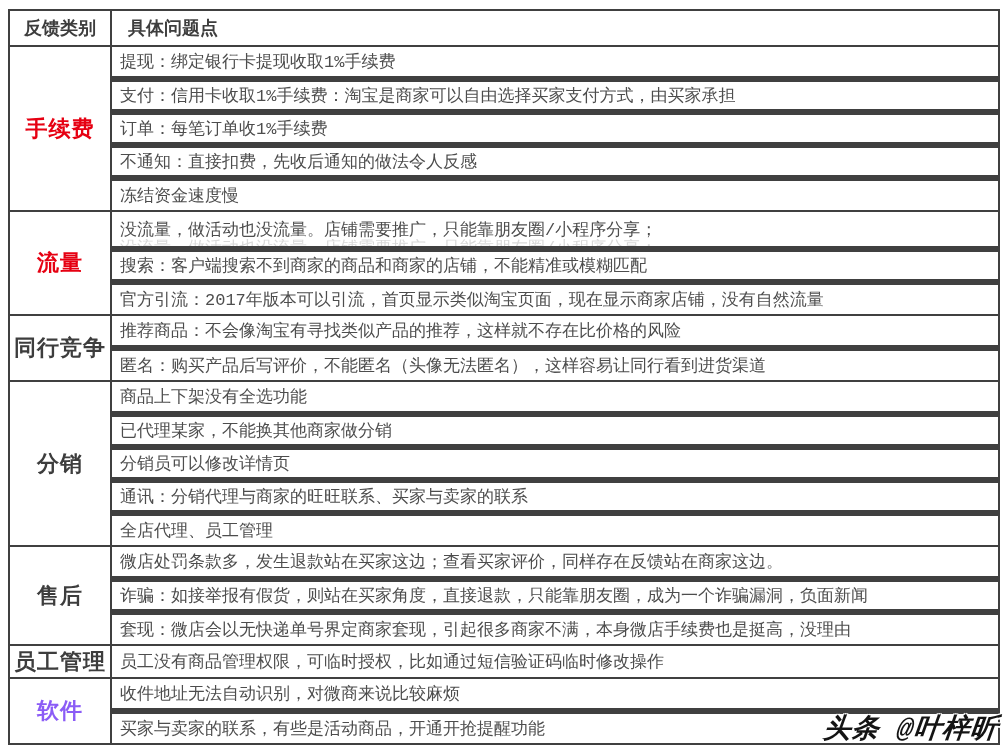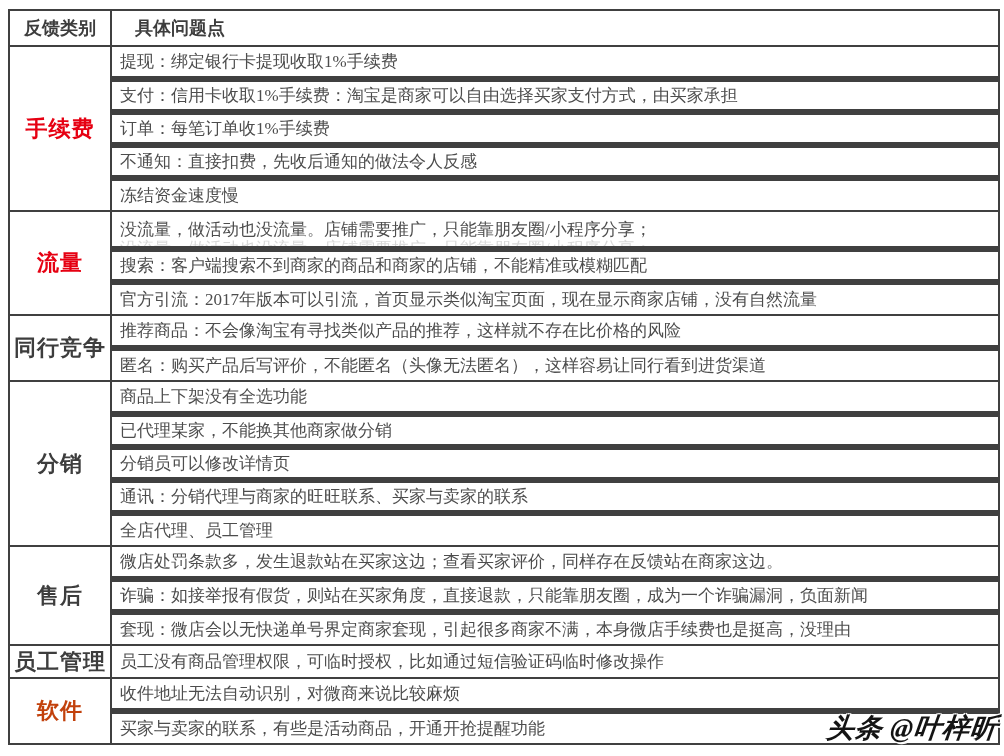--- a/index.html
+++ b/index.html
@@ -2,21 +2,21 @@
 <html><head>
 <meta charset="utf-8">
 <style>
   html, body { margin: 0; padding: 0; background: #ffffff; }
   .page {
     position: relative;
     width: 1004px;
     height: 756px;
     background: #ffffff;
     overflow: hidden;
-    font-family: Liberation Serif, serif;
+    font-family: Liberation Mono, monospace;
   }
   table.feedback {
     position: absolute;
     left: 8px;
     top: 9px;
     width: 992px;
     border-collapse: collapse;
     table-layout: fixed;
     background: #ffffff;
   }
@@ -28,21 +28,21 @@
   }
   
   table.feedback { border: 2px solid #404040; }
   
   thead th {
     height: 36px;
     font-size: 18px;
     font-weight: bold;
     color: #3d3d3d;
     text-align: left;
-    padding: 0 23px;
+    padding: 0 16px;
     border-bottom: 2px solid #404040;
     white-space: nowrap;
   }
   thead th.col-cat { width: 102px; text-align: center; padding: 0 2px; border-right: 2px solid #404040; }
   
   tbody tr { height: 33px; }
   tbody tr.tall { height: 38px; }
   td.cat {
     width: 102px;
     text-align: center;
@@ -162,21 +162,21 @@
           <td class="detail">诈骗：如接举报有假货，则站在买家角度，直接退款，只能靠朋友圈，成为一个诈骗漏洞，负面新闻</td>
         </tr>
         <tr class="section-end">
           <td class="detail">套现：微店会以无快递单号界定商家套现，引起很多商家不满，本身微店手续费也是挺高，没理由</td>
         </tr>
         <tr class="section-end">
           <td class="cat" rowspan="1" style="color: rgb(61, 61, 61);">员工管理</td>
           <td class="detail">员工没有商品管理权限，可临时授权，比如通过短信验证码临时修改操作</td>
         </tr>
         <tr>
-          <td class="cat" rowspan="2" style="color: #c2410c;">软件</td>
+          <td class="cat" rowspan="2" style="color: #8b5cf6;">软件</td>
           <td class="detail">收件地址无法自动识别，对微商来说比较麻烦</td>
         </tr>
         <tr class="section-end">
           <td class="detail">买家与卖家的联系，有些是活动商品，开通开抢提醒功能</td>
         </tr>
       </tbody>
   </table>
   <div class="watermark">头条 @叶梓昕</div>
 </div>
 

